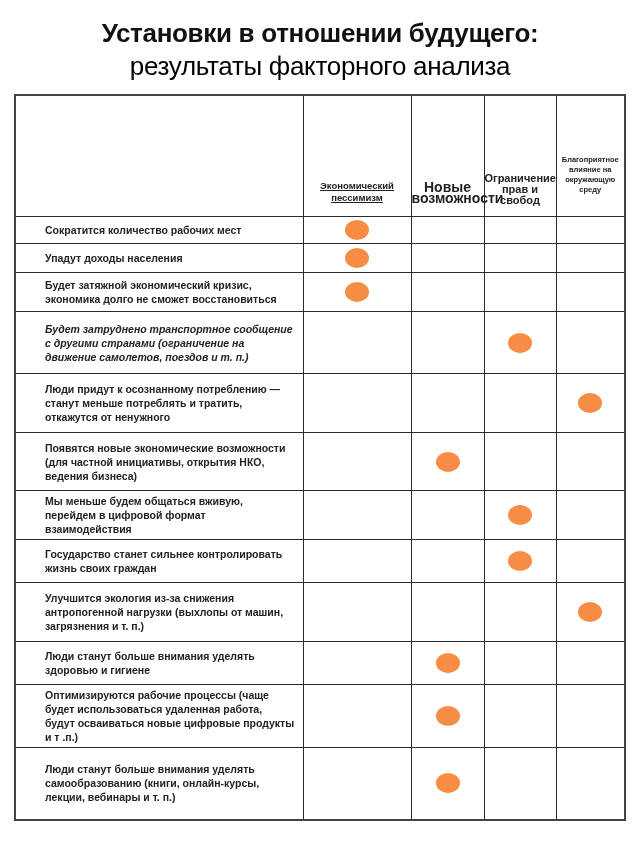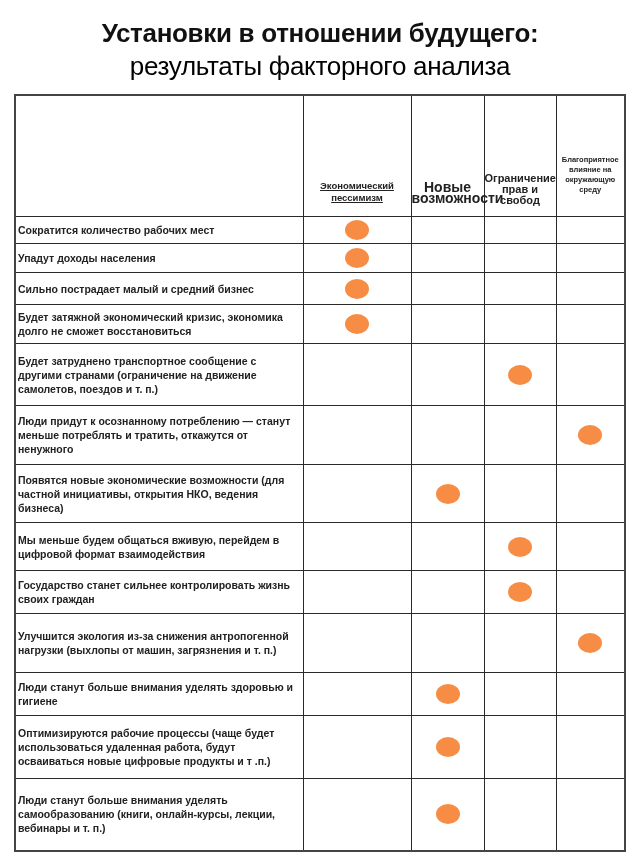--- a/index.html
+++ b/index.html
@@ -12,21 +12,21 @@
   col.c0 { width: 288px; }
   col.c1 { width: 108px; }
   col.c2 { width: 73px; }
   col.c3 { width: 72px; }
   col.c4 { width: 69px; }
   th { height: 99px; font-weight: bold; text-align: center; vertical-align: bottom; padding-bottom: 12px; color: #222; }
   th.h1 { font-size: 9.5px; line-height: 12px; text-decoration: underline; }
   th.h2 { font-size: 14px; line-height: 11px; }
   th.h3 { font-size: 11px; line-height: 11px; padding-bottom: 10px; }
   th.h4 { font-size: 7.5px; line-height: 10px; padding-bottom: 21px; }
-  td.stmt { font-size: 10.5px; font-weight: bold; line-height: 14px; padding: 3px 8px 3px 2px; color: #222; }
+  td.stmt { font-size: 10.5px; font-weight: bold; line-height: 14px; padding: 3px 8px 3px 29px; color: #222; }
   td.cell { text-align: center; }
   .dot { display: inline-block; width: 24px; height: 20px; border-radius: 50%; background: #f78c44; vertical-align: middle; }
 </style>
 </head>
 <body>
 
 <div class="title-wrap">
   <div class="title">Установки в отношении будущего:</div>
   <div class="subtitle">результаты факторного анализа</div>
 </div>
@@ -56,35 +56,28 @@
         <td class="cell"></td>
         <td class="cell"></td>
       </tr>
       <tr style="height: 29px;">
         <td class="stmt">Упадут доходы населения</td>
         <td class="cell"><span class="dot" style="background: rgb(247, 140, 68);"></span></td>
         <td class="cell"></td>
         <td class="cell"></td>
         <td class="cell"></td>
       </tr>
-      <tr style="height: 32px;">
-        <td class="stmt">Сильно пострадает малый и средний бизнес</td>
-        <td class="cell"><span class="dot" style="background: rgb(247, 140, 68);"></span></td>
-        <td class="cell"></td>
-        <td class="cell"></td>
-        <td class="cell"></td>
-      </tr>
       <tr style="height: 39px;">
         <td class="stmt">Будет затяжной экономический кризис, экономика долго не сможет восстановиться</td>
         <td class="cell"><span class="dot" style="background: rgb(247, 140, 68);"></span></td>
         <td class="cell"></td>
         <td class="cell"></td>
         <td class="cell"></td>
       </tr>
-      <tr style="height: 62px;">
+      <tr style="height: 62px; font-style: italic;">
         <td class="stmt">Будет затруднено транспортное сообщение с другими странами (ограничение на движение самолетов, поездов и т. п.)</td>
         <td class="cell"></td>
         <td class="cell"></td>
         <td class="cell"><span class="dot" style="background: rgb(247, 140, 68);"></span></td>
         <td class="cell"></td>
       </tr>
       <tr style="height: 59px;">
         <td class="stmt">Люди придут к осознанному потреблению — станут меньше потреблять и тратить, откажутся от ненужного</td>
         <td class="cell"></td>
         <td class="cell"></td>

